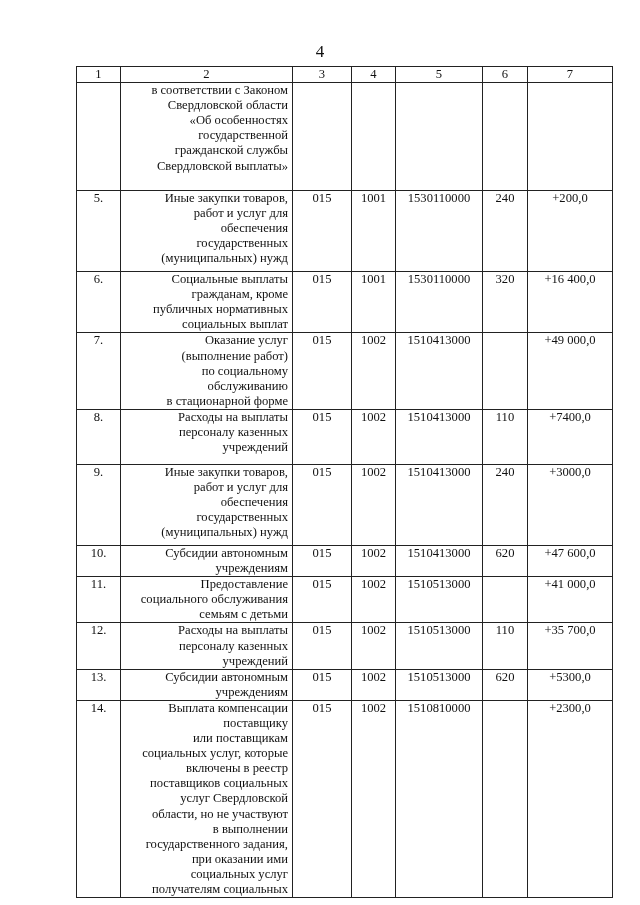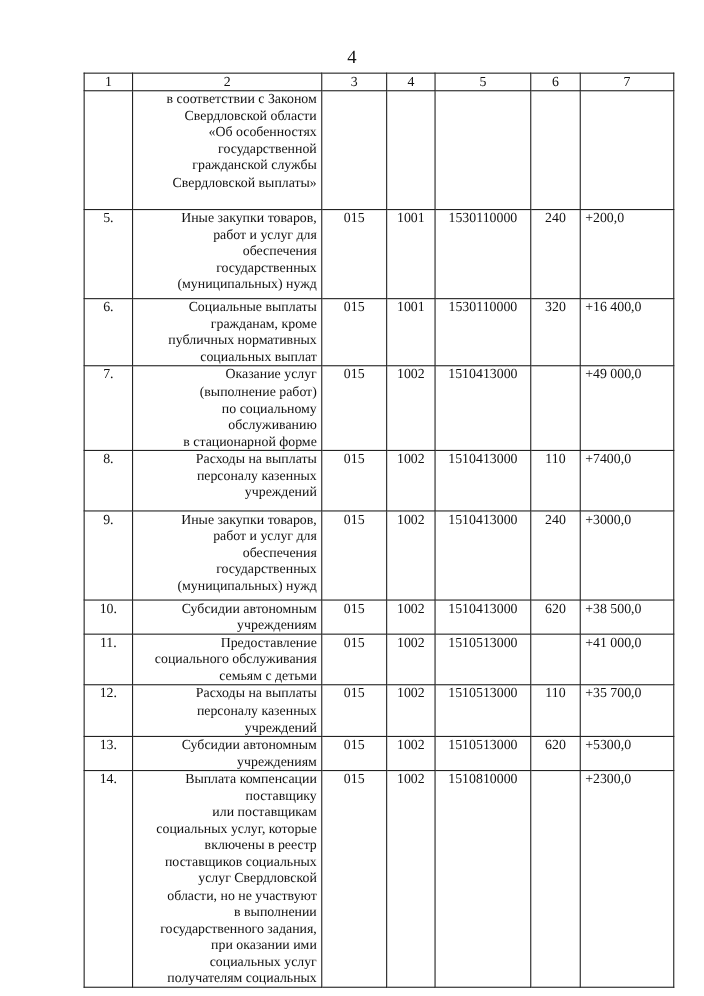--- a/index.html
+++ b/index.html
@@ -8,21 +8,21 @@
     .page-number { position: absolute; top: 42px; left: 0; width: 640px; text-align: center;
                    font-size: 17px; }
     table.budget { position: absolute; top: 66px; left: 76px; border-collapse: collapse;
                    table-layout: fixed; width: 536px; font-size: 12.6px; line-height: 15.1px; }
     table.budget td, table.budget th { border: 1px solid #222; vertical-align: top; padding: 0 4px; }
     table.budget th { font-weight: normal; text-align: center; height: 15px; padding: 0 2px; }
     col.c1 { width: 44px; } col.c2 { width: 172px; } col.c3 { width: 59px; }
     col.c4 { width: 44px; } col.c5 { width: 87px; } col.c6 { width: 45px; } col.c7 { width: 85px; }
     td.num { text-align: center; }
     td.desc { text-align: right; padding-left: 5px; }
-    td.amt { }
+    td.amt { text-align: center; }
     .line { display: block; white-space: nowrap; }
   </style>
 </head>
 <body>
 
 <div class="page-number">4</div>
 
 <table class="budget">
   <colgroup>
     <col class="c1">
@@ -136,21 +136,21 @@
       <tr style="height: 28px; padding-left: 11px;">
         <td class="num">10.</td>
         <td class="desc">
           <span class="line">Субсидии автономным</span>
           <span class="line">учреждениям</span>
         </td>
         <td class="num">015</td>
         <td class="num">1002</td>
         <td class="num">1510413000</td>
         <td class="num">620</td>
-        <td class="amt">+38 500,0</td>
+        <td class="amt">+47 600,0</td>
       </tr>
       <tr style="height: 42px; margin-left: 41px;">
         <td class="num">11.</td>
         <td class="desc">
           <span class="line">Предоставление</span>
           <span class="line">социального обслуживания</span>
           <span class="line">семьям с детьми</span>
         </td>
         <td class="num">015</td>
         <td class="num">1002</td>

